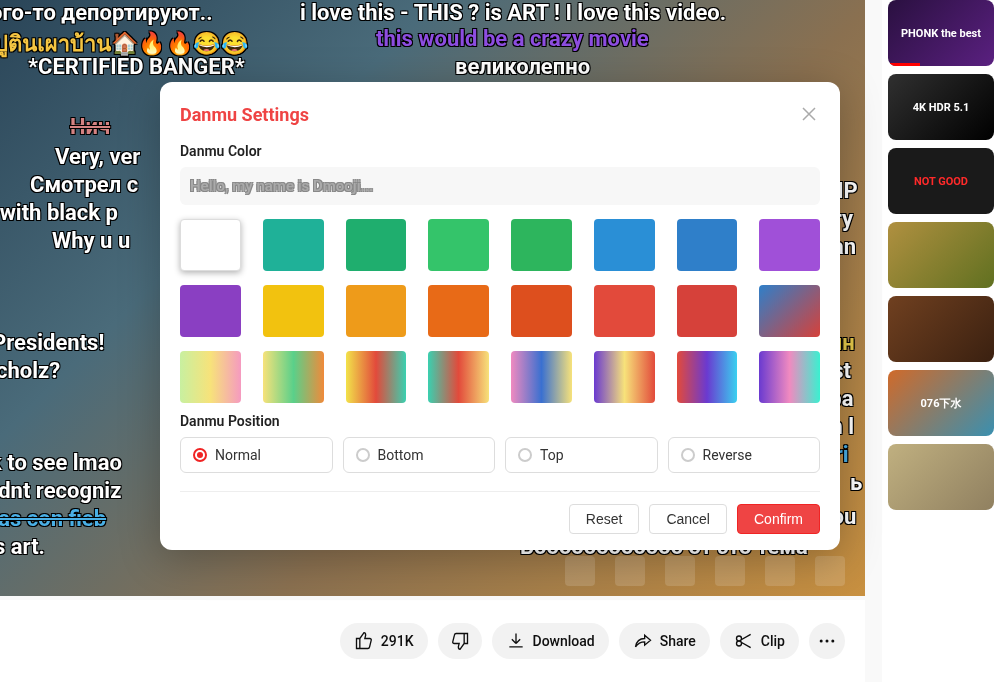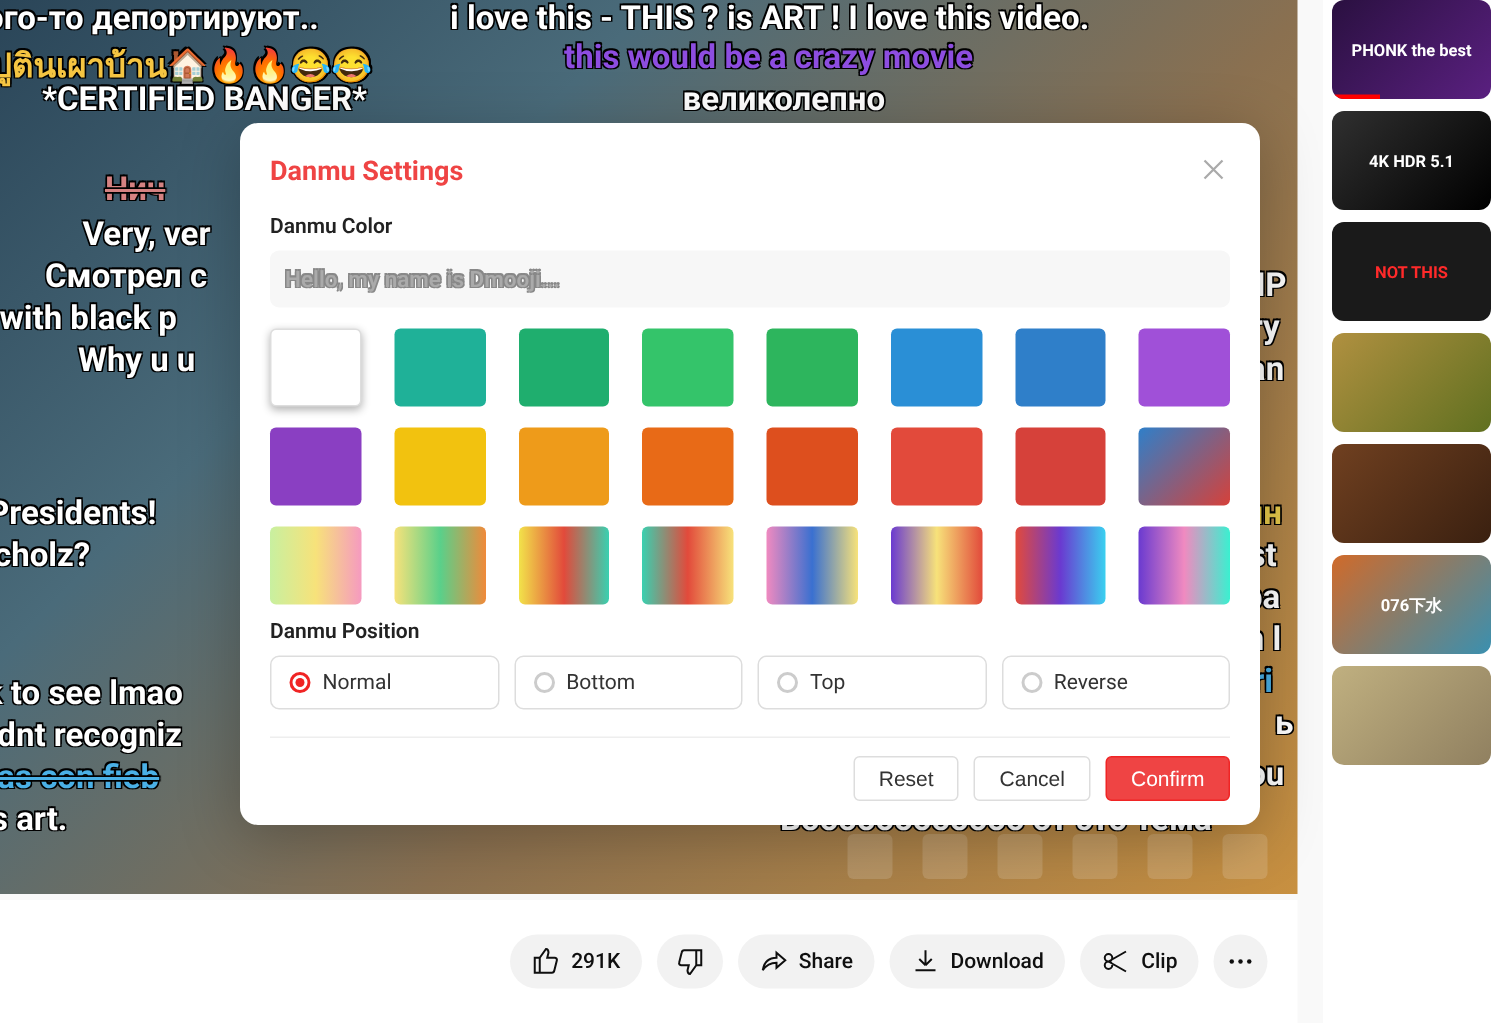--- a/index.html
+++ b/index.html
@@ -148,21 +148,21 @@
 
 <div class="sidebar" id="thumbs">
     <div class="thumb" style="background: linear-gradient(135deg, rgb(42, 16, 64), rgb(90, 32, 128));">
       <span>PHONK the best</span>
       <div class="redbar" style="width: 30%;"></div>
     </div>
     <div class="thumb" style="background: linear-gradient(135deg, rgb(48, 48, 48), rgb(0, 0, 0));">
       <span>4K HDR 5.1</span>
     </div>
     <div class="thumb" style="background: rgb(26, 26, 26);">
-      <span style="color: rgb(255, 42, 42);">NOT THIS</span>
+      <span style="color: rgb(255, 42, 42);">NOT GOOD</span>
     </div>
     <div class="thumb" style="background: linear-gradient(135deg, rgb(176, 144, 64), rgb(96, 112, 32));"></div>
     <div class="thumb" style="background: linear-gradient(135deg, rgb(112, 64, 32), rgb(58, 32, 16));"></div>
     <div class="thumb" style="background: linear-gradient(135deg, rgb(208, 106, 42), rgb(58, 144, 176));">
       <span>076下水</span>
     </div>
     <div class="thumb" style="background: linear-gradient(135deg, rgb(192, 176, 128), rgb(144, 128, 96));"></div>
   </div>
 
 <div class="action-bar">
@@ -172,29 +172,29 @@
       </svg>
     <span>291K</span>
   </div>
   <div class="pill" style="padding:8px 12px;">
     <svg class="ic" viewBox="0 0 24 24">
         <path fill="none" stroke="#0f0f0f" stroke-width="1.6" d="M17 3v12l-5 7c-1 0-2-1-2-3l1-4H5c-1 0-2-1-1.7-2l2-8c.2-1 1-2 2-2H17zM17 15h4V3h-4"></path>
       </svg>
   </div>
   <div class="pill">
     <svg class="ic" viewBox="0 0 24 24">
+        <path fill="none" stroke="#0f0f0f" stroke-width="1.6" d="M12 3v12m0 0l-5-5m5 5l5-5M4 19h16"></path>
+      </svg>
+    <span>Download</span>
+  </div>
+  <div class="pill">
+    <svg class="ic" viewBox="0 0 24 24">
         <path fill="none" stroke="#0f0f0f" stroke-width="1.6" d="M14 5l7 6-7 6v-4c-6 0-9 3-11 6 1-6 4-10 11-10V5z"></path>
       </svg>
     <span>Share</span>
-  </div>
-  <div class="pill">
-    <svg class="ic" viewBox="0 0 24 24">
-        <path fill="none" stroke="#0f0f0f" stroke-width="1.6" d="M12 3v12m0 0l-5-5m5 5l5-5M4 19h16"></path>
-      </svg>
-    <span>Download</span>
   </div>
   <div class="pill">
     <svg class="ic" viewBox="0 0 24 24">
         <path fill="none" stroke="#0f0f0f" stroke-width="1.6" d="M6 6a3 3 0 100 6 3 3 0 000-6zm0 6l14 8M6 18a3 3 0 100-6 3 3 0 000 6zm0-6l14-8"></path>
       </svg>
     <span>Clip</span>
   </div>
   <div class="more-btn">
     <svg width="20" height="20" viewBox="0 0 24 24">
         <circle cx="5" cy="12" r="1.8" fill="#0f0f0f"></circle>

